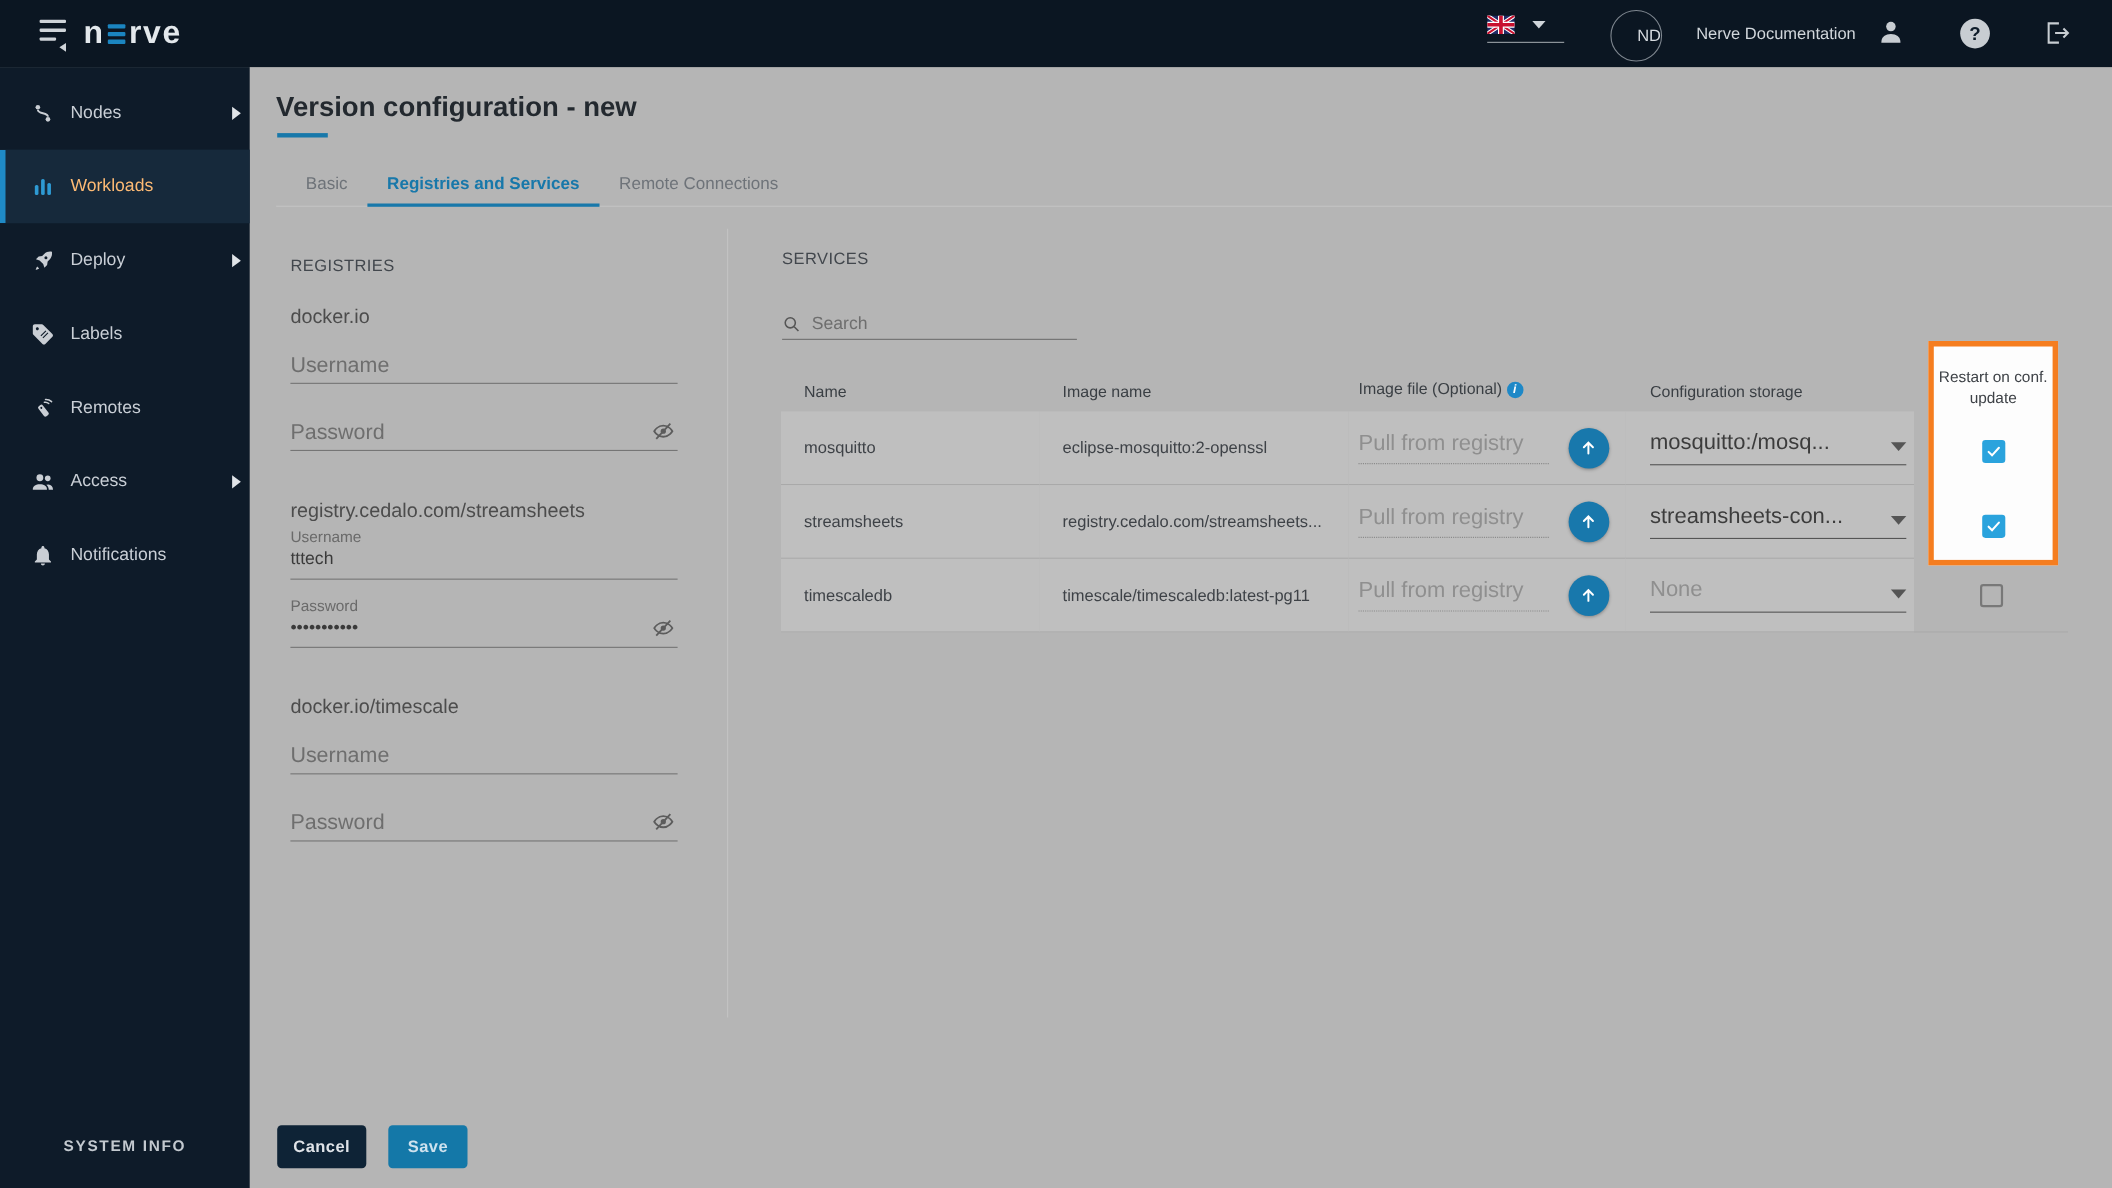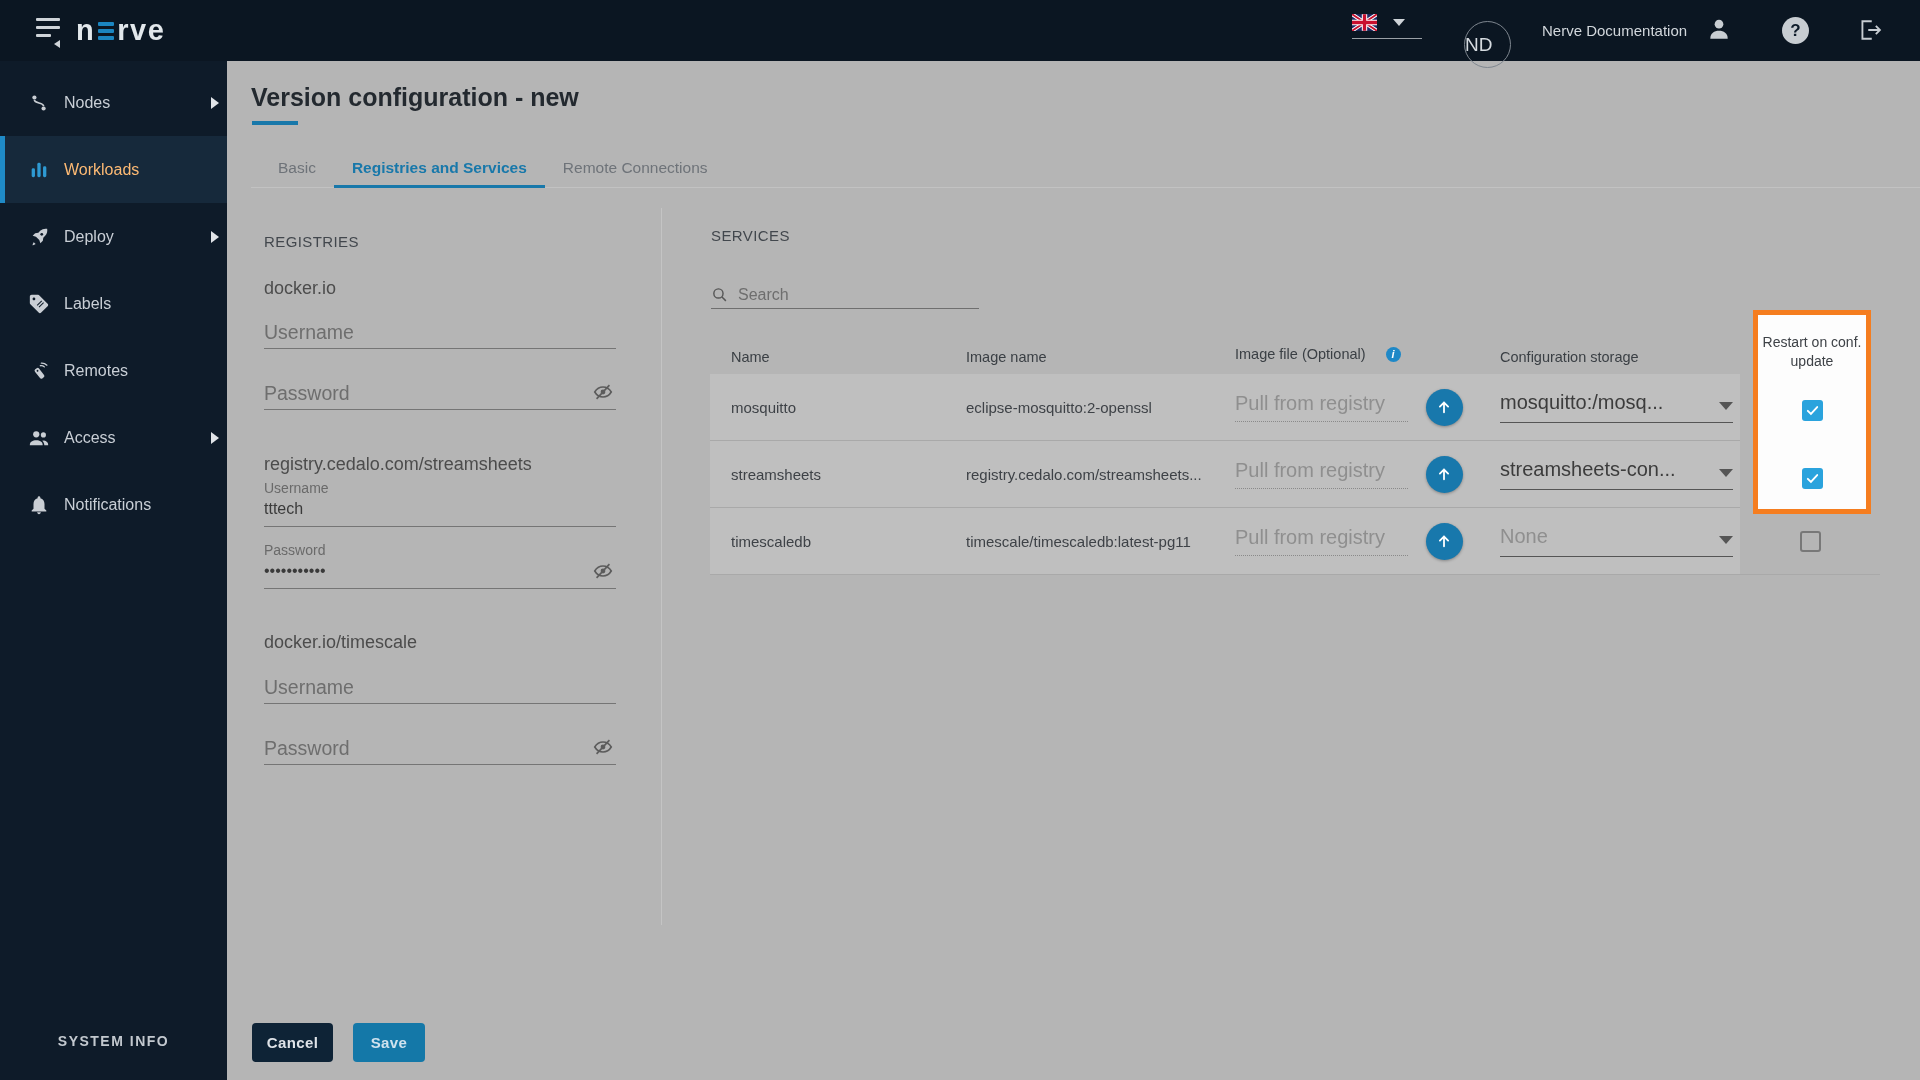--- a/index.html
+++ b/index.html
@@ -13,22 +13,22 @@
   .hamburger .l3 { width:15px; display:inline-block; vertical-align:top; }
   .hamburger .tri { display:inline-block; width:0; height:0; margin-left:3px;
     border-top:4px solid transparent; border-bottom:4px solid transparent; border-right:6px solid #cfd4d9; }
   .logo { position:absolute; left:76px; top:14px; display:flex; align-items:center;
     color:#e3e8ec; font-size:29px; font-weight:bold; letter-spacing:1.5px; }
   .logo-e { display:inline-flex; flex-direction:column; gap:3px; margin:0 3px; }
   .logo-e i { display:block; width:16px; height:4px; background:#1b85c0; border-radius:1px; }
   .lang { position:absolute; left:1352px; top:14px; width:70px; padding-bottom:7px;
     border-bottom:1px solid #9aa0a6; display:flex; align-items:center; gap:16px; cursor:pointer; }
   .caret-down-sm { width:0; height:0; border-left:6px solid transparent; border-right:6px solid transparent; border-top:7px solid #cfd4d9; }
-  .avatar { position:absolute; left:1464px; top:21px; width:47px; height:47px; border:1px solid #7e868f;
-    border-radius:50%; color:#d6dbe0; font-size:19px; display:flex; align-items:center; justify-content:flex-start; }
+  .avatar { position:absolute; left:1464px; top:9px; width:47px; height:47px; border:1px solid #7e868f;
+    border-radius:50%; color:#d6dbe0; font-size:15px; display:flex; align-items:center; justify-content:flex-end; }
   .doclink { position:absolute; left:1542px; top:22px; color:#d2d7dc; font-size:15px; }
   .tb-icon { position:absolute; top:16px; cursor:pointer; }
   .help-circle { position:absolute; left:1782px; top:17px; width:27px; height:27px; border-radius:50%;
     background:#c8cdd2; color:#0e1c2a; font-weight:bold; font-size:17px;
     display:flex; align-items:center; justify-content:center; cursor:pointer; }
 
   
   .sidebar { position:absolute; left:0; top:61px; width:227px; height:1019px; background:#0e1b29; z-index:20; }
   .nav { padding-top:8px; }
   .nav-item { position:relative; height:67px; display:flex; align-items:center; cursor:pointer; color:#c9cfd6; }
@@ -73,21 +73,21 @@
     border-bottom:1px solid #6f6f6f; display:flex; align-items:center; gap:10px; }
   .searchbox input { border:none; background:transparent; outline:none; font-size:16px; color:#3c3c3c;
     width:220px; font-family:"Liberation Sans", sans-serif; }
   .searchbox input::placeholder { color:#6e6e6e; opacity:1; }
 
   .svc-table { position:absolute; left:483px; top:270px; width:1170px; z-index:2; }
   .thead, .trow { display:grid; grid-template-columns:235px 281px 184px 68px 262px 140px; }
   .thead { height:43px; align-items:end; }
   .th { font-size:14.5px; color:#3a3f44; padding-bottom:9px; }
   .th.c1 { padding-left:21px; } .th.c2 { padding-left:21px; }
-  .th.c3 { padding-left:9px; display:flex; align-items:center; gap:20px; padding-bottom:12px; }
+  .th.c3 { padding-left:9px; display:flex; align-items:center; gap:4px; padding-bottom:12px; }
   .th.c5 { padding-left:22px; }
   .info-dot { width:15px; height:15px; border-radius:50%; background:#1e88c7; color:#fff;
     font-size:11px; font-weight:bold; font-style:italic; display:inline-flex; align-items:center; justify-content:center; }
   .trow { height:67px; align-items:center; }
   .cell { background:#bfbfbf; height:67px; display:flex; align-items:center; border-bottom:1px solid #a9a9a9; }
   .cell.c1 { padding-left:21px; font-size:15px; color:#3e4247; }
   .cell.c2 { padding-left:21px; font-size:15px; color:#3e4247; }
   .cell.c3 { padding-left:9px; }
   .cell.c4 { justify-content:center; }
   .cell.c5 { padding-left:22px; }

